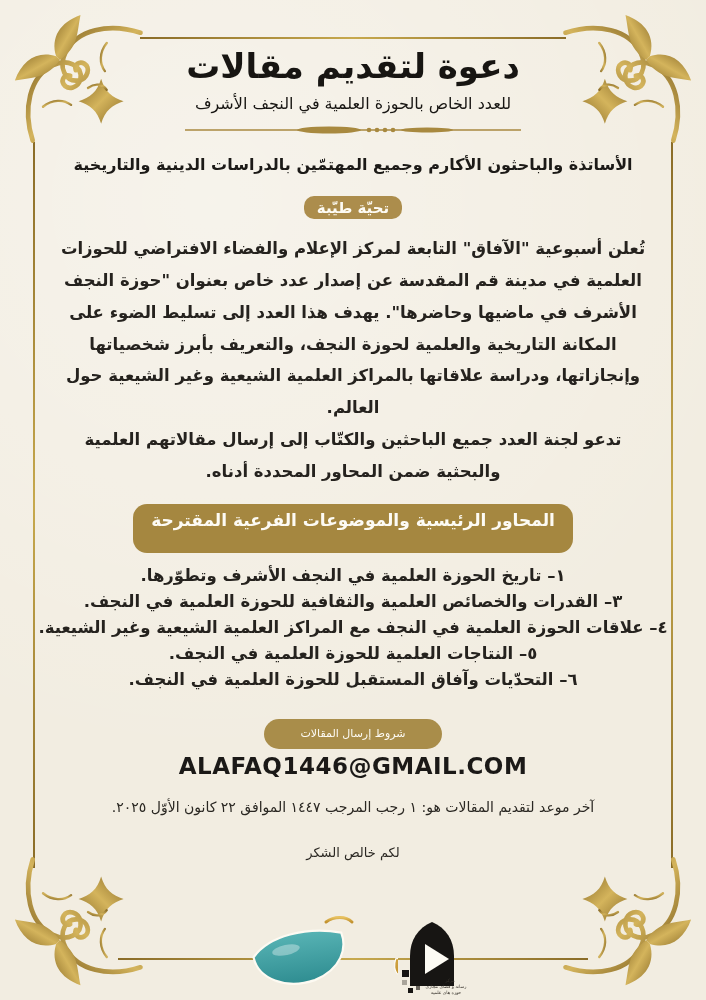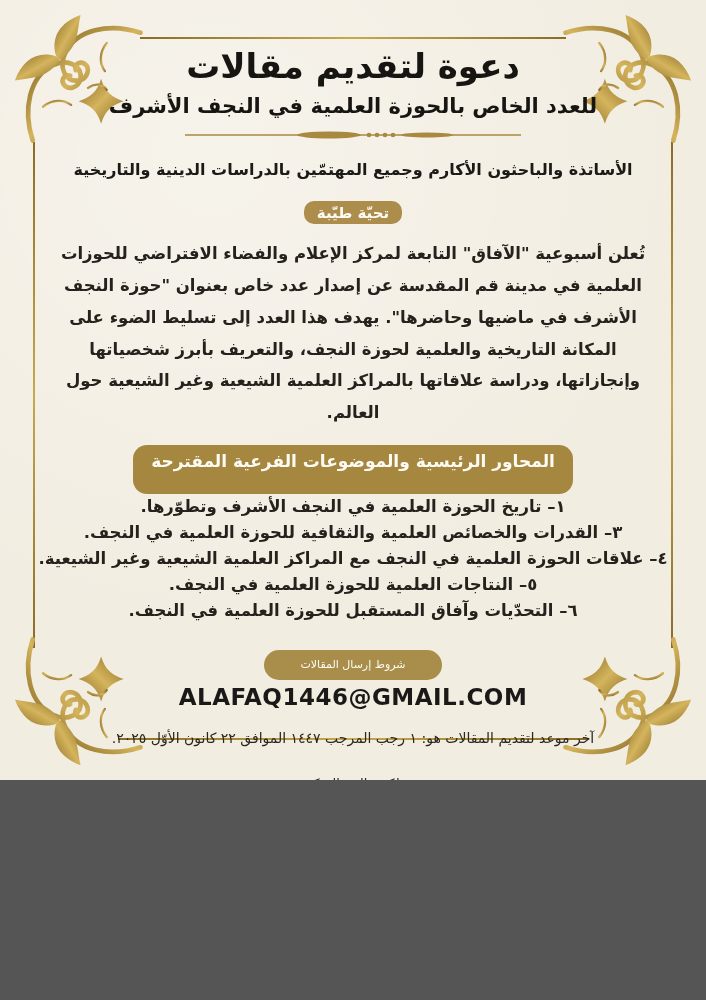--- a/index.html
+++ b/index.html
@@ -1,19 +1,19 @@
 <!DOCTYPE html>
 <html lang="ar" dir="rtl"><head>
 <meta charset="utf-8">
 <style>
   html,body{margin:0;padding:0;}
   body{background:#555;}
   .poster{
     position:relative;
-    width:706px;height:780px;
+    width:706px;height:1000px;
     margin:0 auto;
     background:#f2ede1;
     background-image:radial-gradient(circle at 30% 20%, rgba(255,255,255,.35), rgba(0,0,0,0) 60%);
     overflow:hidden;
     font-family:"DejaVu Sans", sans-serif;
     color:#211f1c;
   }
   
   .gold-line{position:absolute;background:linear-gradient(90deg,#8a6c28,#c7a94e,#8a6c28);z-index:1;}
   .line-top{top:37px;left:140px;right:140px;height:2px;}
@@ -21,29 +21,29 @@
   .line-left{left:33px;top:142px;bottom:132px;width:2px;background:linear-gradient(180deg,#8a6c28,#c7a94e,#8a6c28);}
   .line-right{right:33px;top:142px;bottom:132px;width:2px;background:linear-gradient(180deg,#8a6c28,#c7a94e,#8a6c28);}
   .corner{position:absolute;width:150px;height:150px;z-index:2;}
   .corner.tl{top:-2px;left:-2px;}
   .corner.tr{top:-2px;right:-2px;transform:scaleX(-1);}
   .corner.bl{bottom:-2px;left:-2px;transform:scaleY(-1);}
   .corner.br{bottom:-2px;right:-2px;transform:scale(-1,-1);}
   
   .content{position:absolute;inset:0;padding-top:46px;text-align:center;z-index:3;}
   .title{font-size:34px;font-weight:bold;margin:0;letter-spacing:-1px;color:#171512;}
-  .subtitle{font-size:21px;font-weight:bold;margin:8px 0 0;color:#171512;}
+  .subtitle{font-size:16px;font-weight:normal;margin:8px 0 0;color:#171512;}
   .divider{display:block;margin:10px auto 0;}
   .salutation{font-size:16px;font-weight:bold;margin:18px auto 9px;width:600px;color:#1c1a17;}
   .badge{display:inline-block;color:#fdfbf4;background:#ac8d4c;}
   .badge-greeting{font-size:15px;font-weight:bold;padding:3px 13px 2px;border-radius:10px;margin-top:13px;}
   .paragraph{width:598px;margin:14px auto 0;font-size:16.5px;font-weight:bold;line-height:1.93;color:#25221e;}
   .paragraph.invite{margin-top:0;}
   .badge-topics{font-size:17px;font-weight:bold;padding:6px 18px 23px;border-radius:14px;margin-top:16px;background:#a58740;}
-  .topics{font-size:16.5px;font-weight:bold;line-height:1.58;color:#25221e;}
+  .topics{margin-top:10px;font-size:16.5px;font-weight:bold;line-height:1.58;color:#25221e;}
   .badge-terms{font-size:11px;font-weight:normal;padding:8px 36px 9px;border-radius:17px;margin-top:26px;background:#a98d4a;}
   .terms{width:430px;margin:12px auto 0;font-size:14.5px;line-height:2.1;font-weight:normal;color:#2a2722;}
   .email{font-size:23px;font-weight:bold;margin-top:4px;letter-spacing:.5px;color:#1b1917;font-family:"DejaVu Sans",sans-serif;}
   .deadline{font-size:14px;margin-top:20px;color:#2a2722;}
   .thanks{font-size:13px;margin-top:30px;color:#2a2722;}
   
   .logo{position:absolute;z-index:4;}
   .logo-alafaq{left:248px;top:908px;width:150px;height:88px;}
   .logo-media{left:398px;top:920px;width:74px;height:76px;}
 </style>
@@ -126,20 +126,21 @@
       <circle cx="202" cy="7" r="2.3" fill="#a8893f"></circle>
       <circle cx="210" cy="7" r="2.3" fill="#a8893f"></circle>
       <ellipse cx="244" cy="7" rx="26" ry="2.4" fill="#a8893f"></ellipse>
     </svg>
 
     <div class="salutation">الأساتذة والباحثون الأكارم وجميع المهتمّين بالدراسات الدينية والتاريخية</div>
 
     <div><span class="badge badge-greeting">تحيّة طيّبة</span></div>
 
     <p class="paragraph">تُعلن أسبوعية "الآفاق" التابعة لمركز الإعلام والفضاء الافتراضي للحوزات العلمية في مدينة قم المقدسة عن إصدار عدد خاص بعنوان "حوزة النجف الأشرف في ماضيها وحاضرها". يهدف هذا العدد إلى تسليط الضوء على المكانة التاريخية والعلمية لحوزة النجف، والتعريف بأبرز شخصياتها وإنجازاتها، ودراسة علاقاتها بالمراكز العلمية الشيعية وغير الشيعية حول العالم.</p>
+    <p class="paragraph invite">تدعو لجنة العدد جميع الباحثين والكتّاب إلى إرسال مقالاتهم العلمية والبحثية ضمن المحاور المحددة أدناه.</p>
 
     <div><span class="badge badge-topics">المحاور الرئيسية والموضوعات الفرعية المقترحة</span></div>
 
     <div class="topics">
         <div class="topic-line">١– تاريخ الحوزة العلمية في النجف الأشرف وتطوّرها.</div>
         <div class="topic-line">٣– القدرات والخصائص العلمية والثقافية للحوزة العلمية في النجف.</div>
         <div class="topic-line">٤– علاقات الحوزة العلمية في النجف مع المراكز العلمية الشيعية وغير الشيعية.</div>
         <div class="topic-line">٥– النتاجات العلمية للحوزة العلمية في النجف.</div>
         <div class="topic-line">٦– التحدّيات وآفاق المستقبل للحوزة العلمية في النجف.</div>
       </div>

